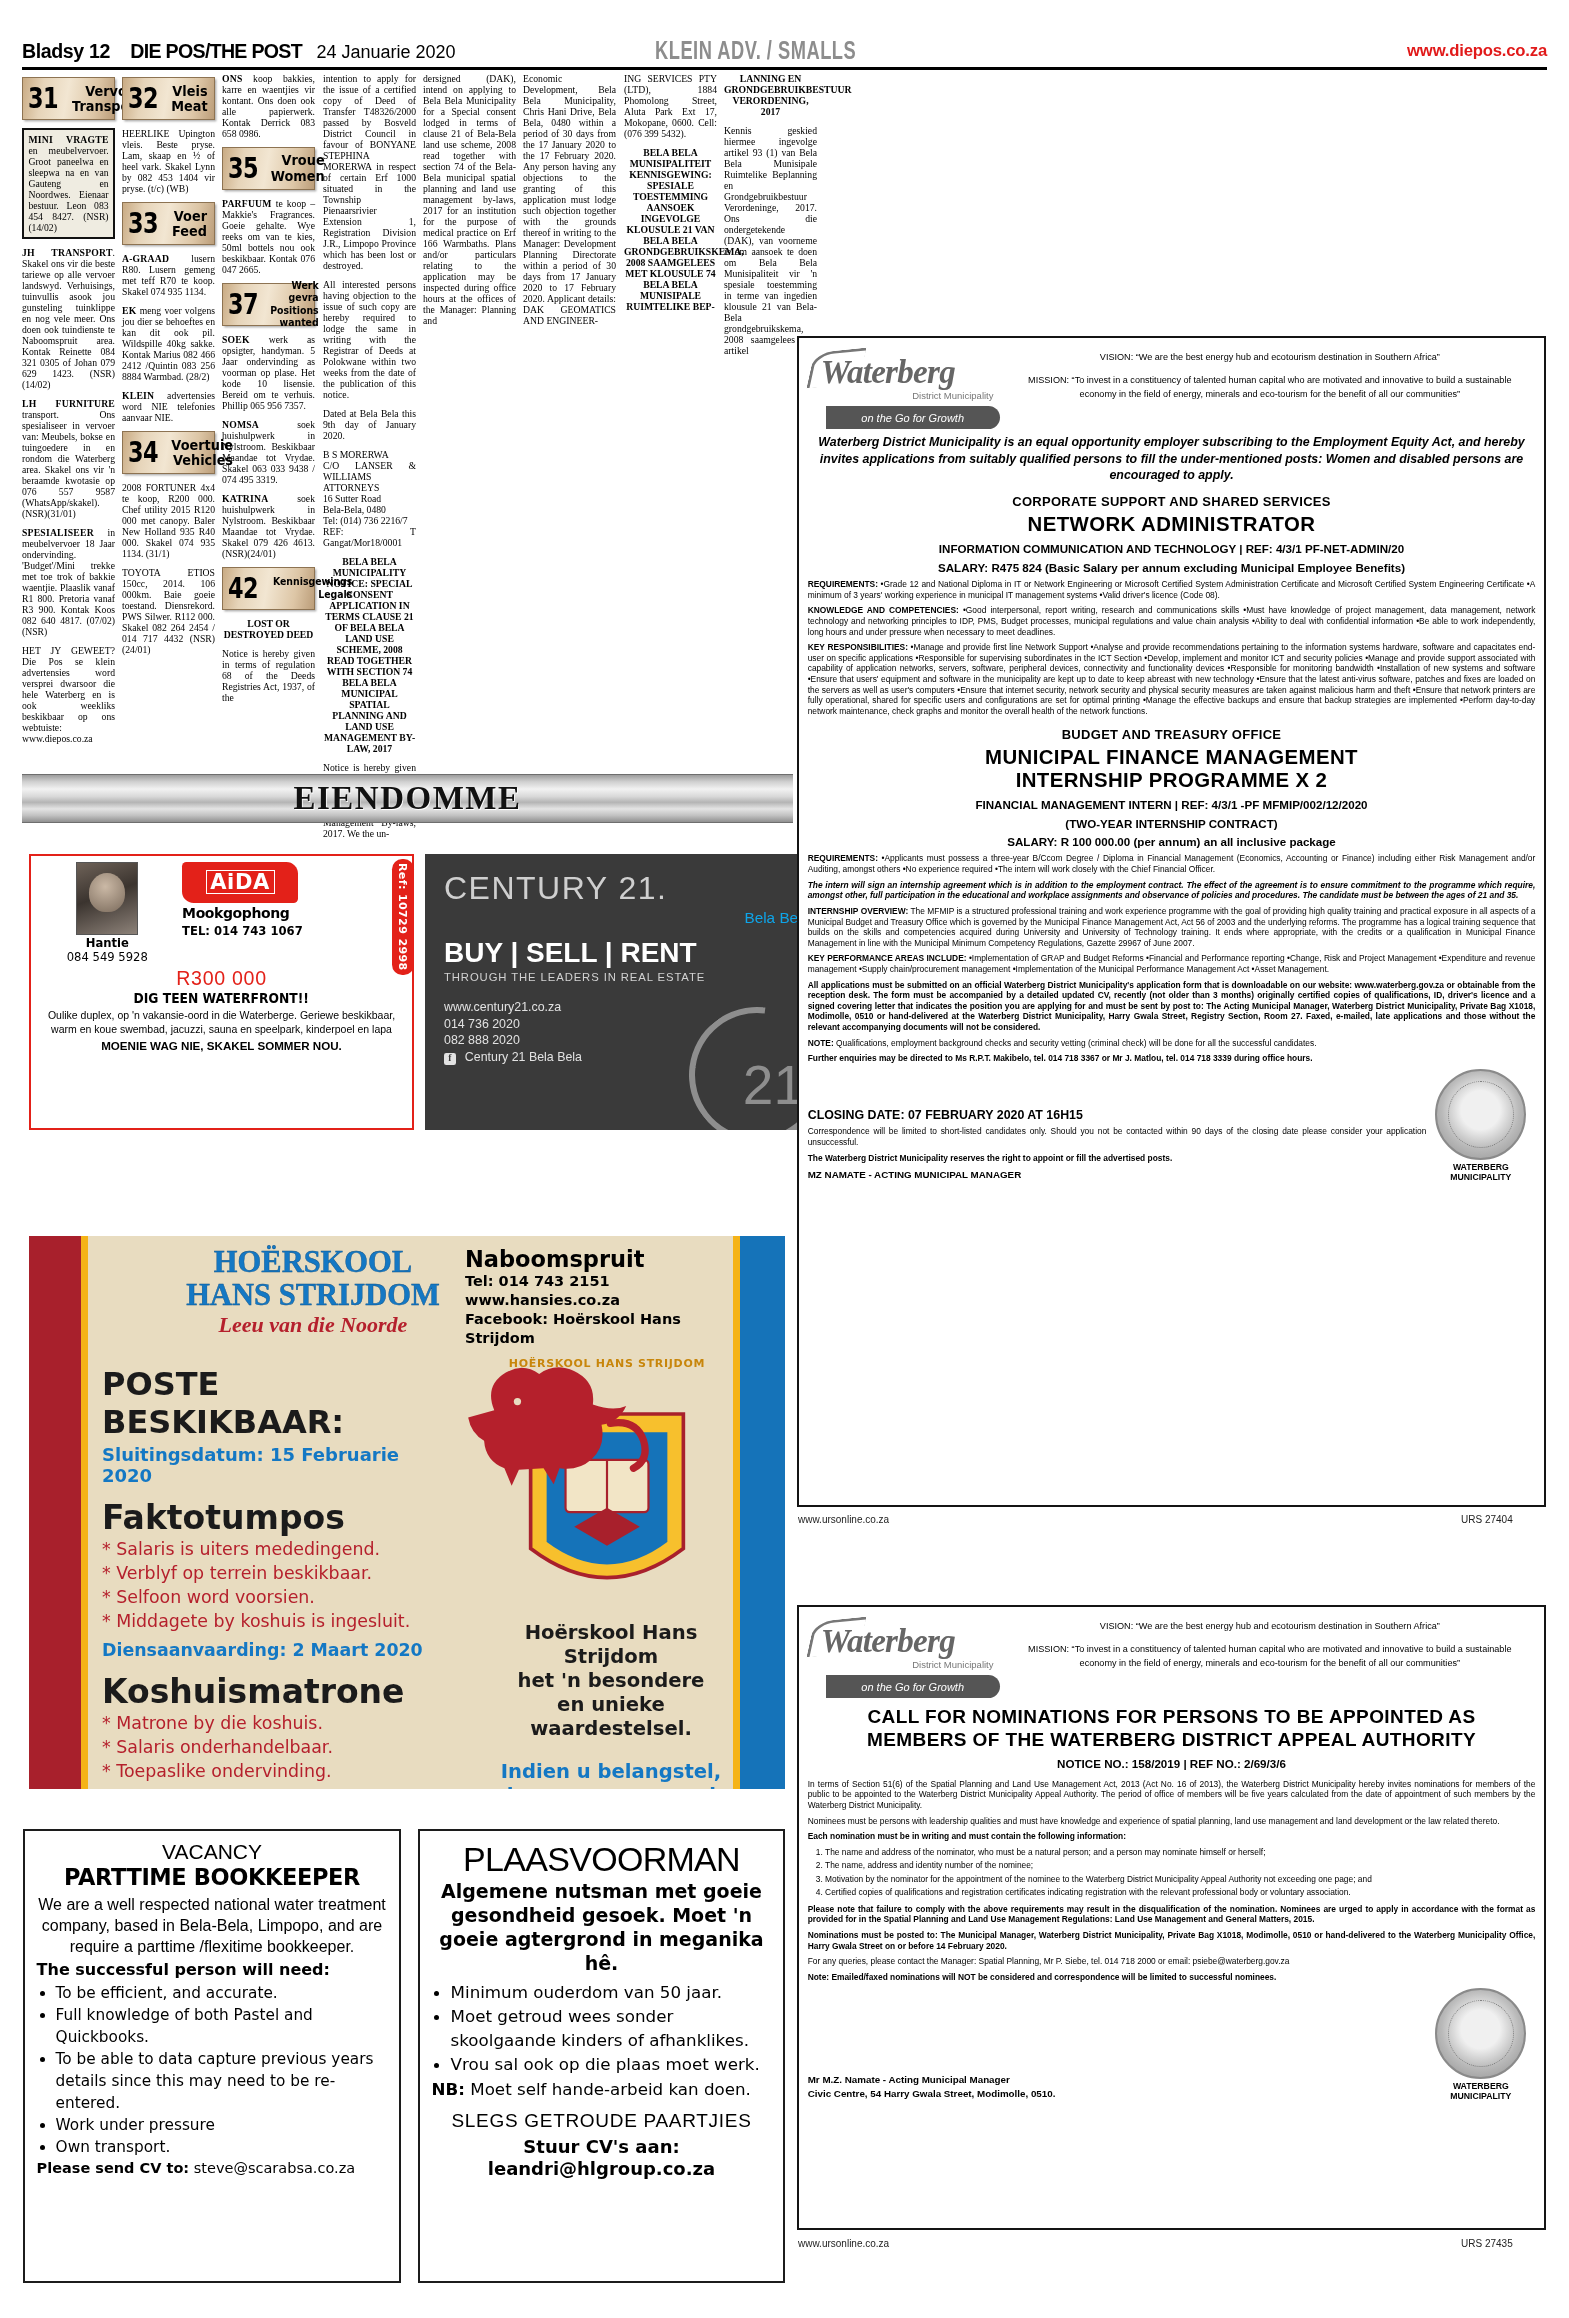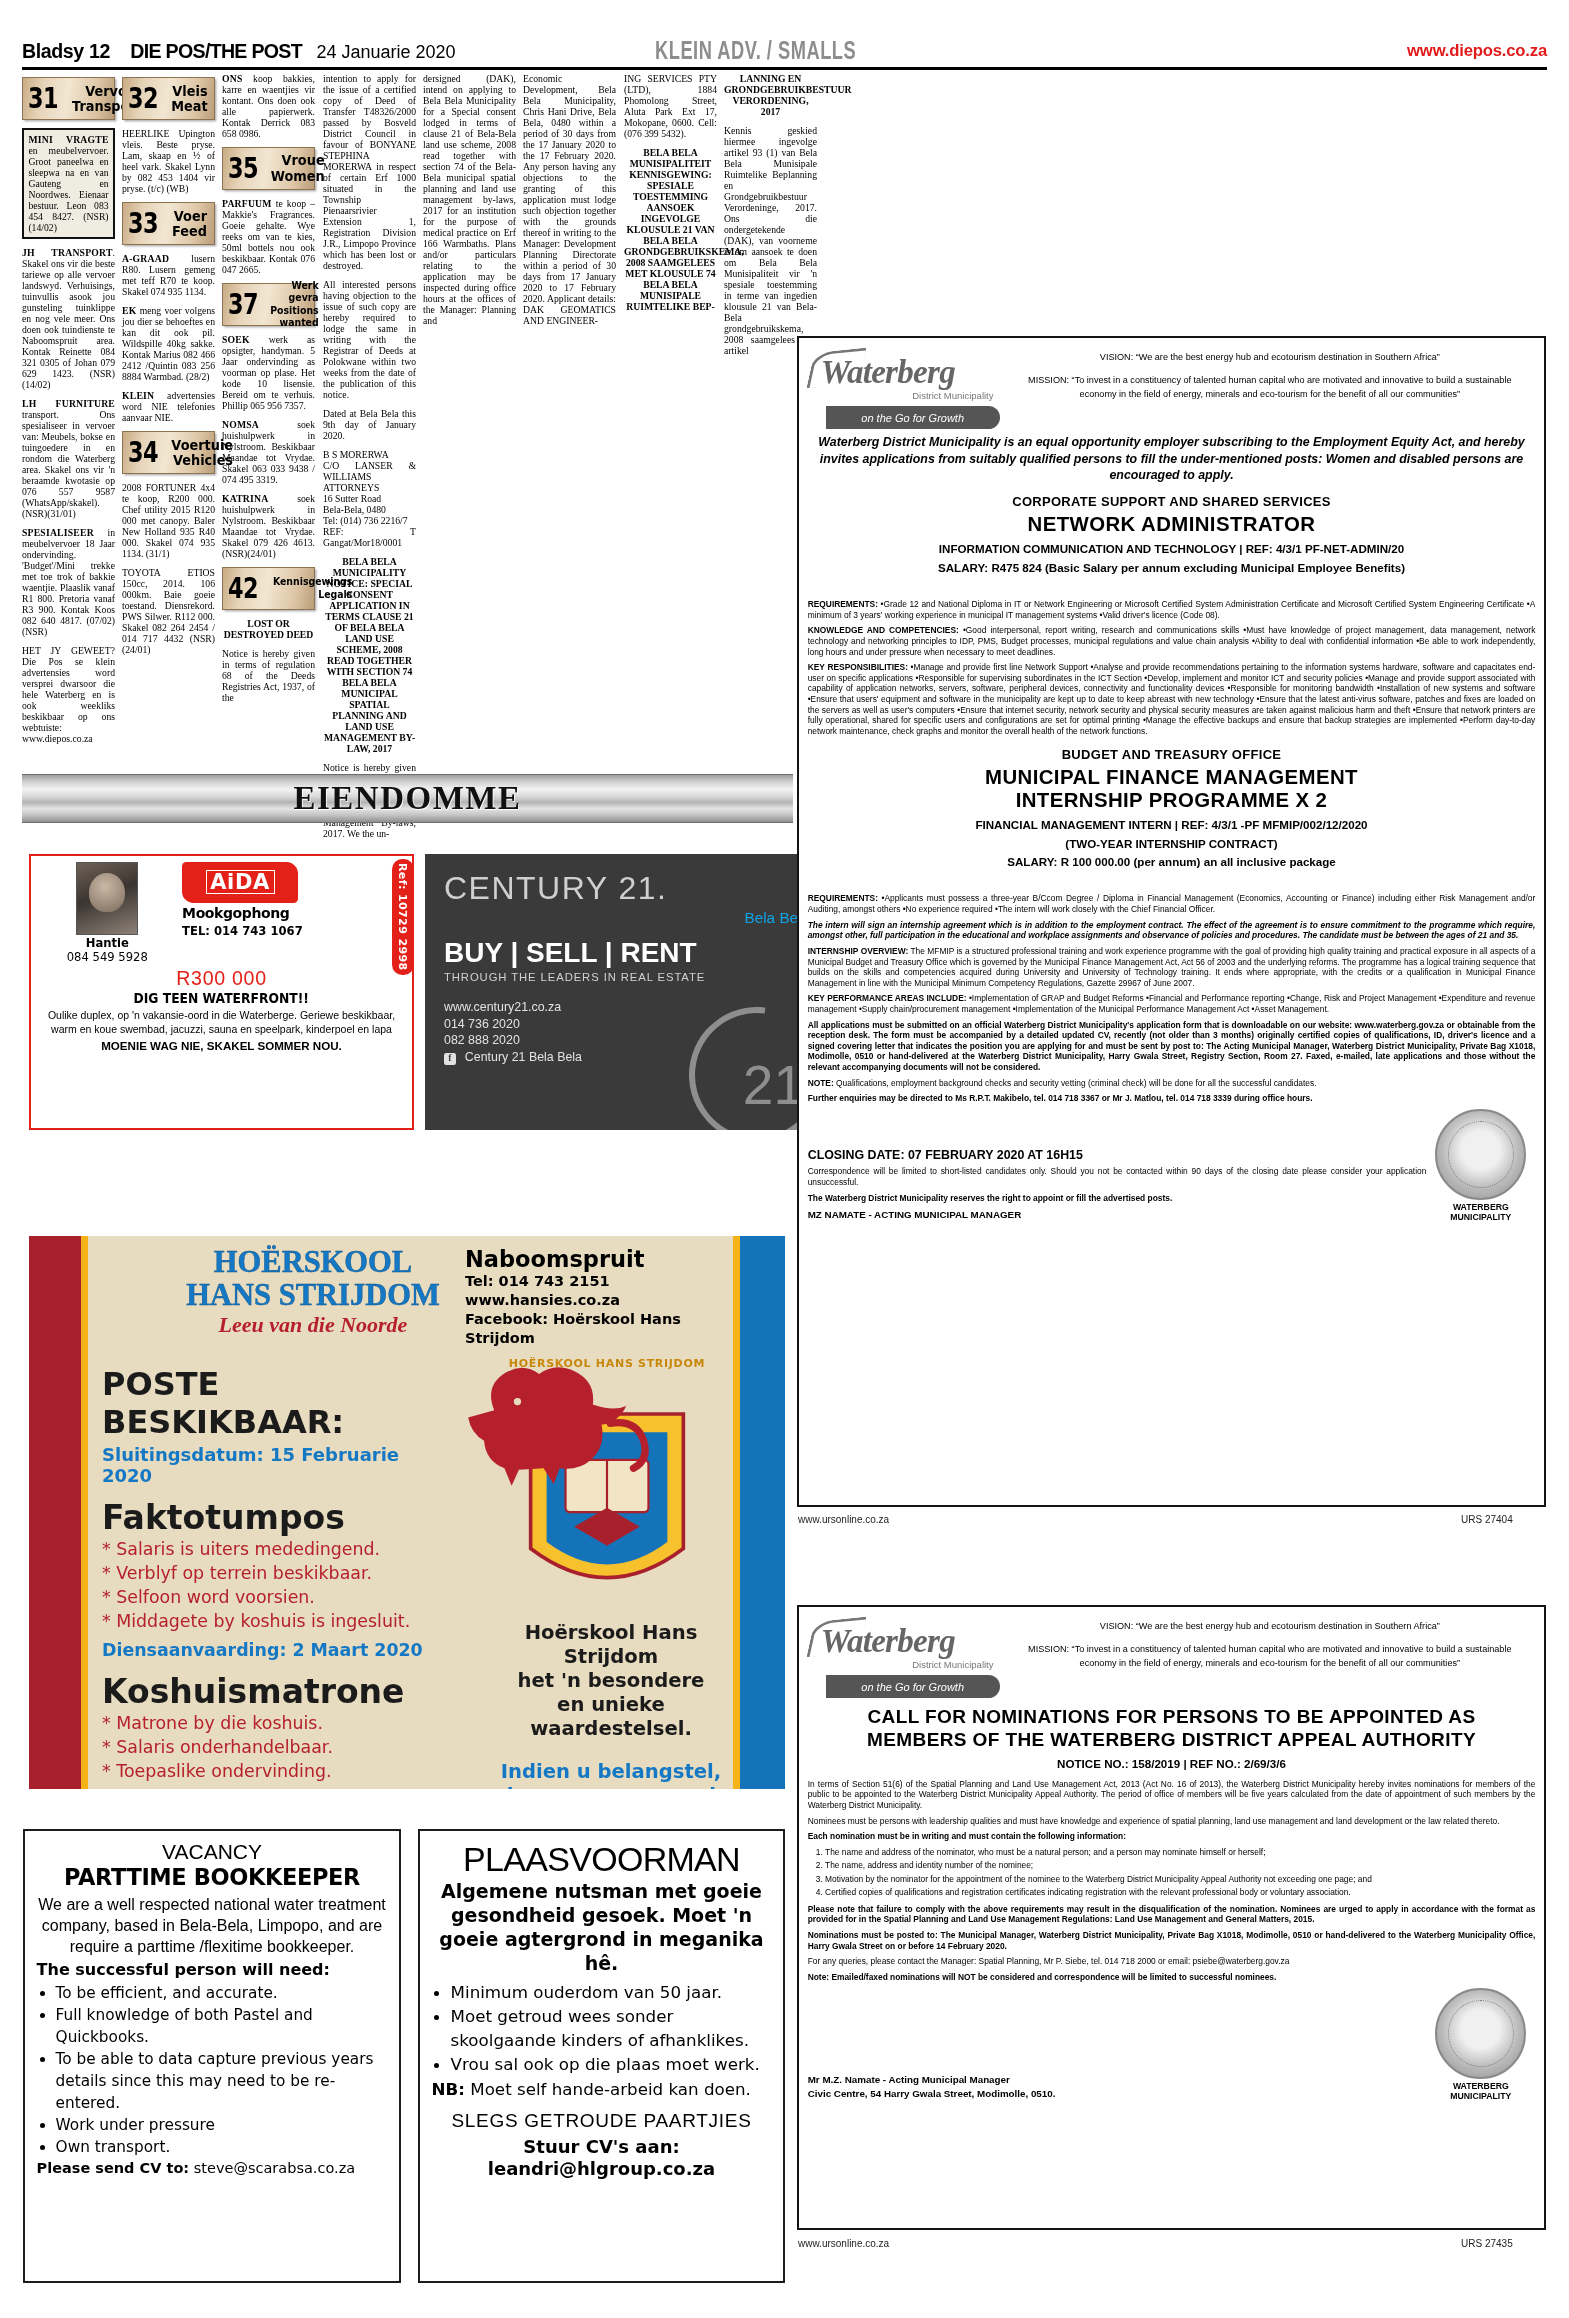--- a/index.html
+++ b/index.html
@@ -129,21 +129,21 @@
     border-top:3.6px solid #777;transform:skewX(-18deg) rotate(-6deg);border-radius:40% 0 0 0;}
   .wb-vm{flex:1;font-family:"Liberation Sans",sans-serif;font-size:9.7px;line-height:14.5px;text-align:center;
     transform:scaleX(.94);transform-origin:center top;padding-top:4.4px;}
   .wb-vm p{margin:0 0 8.7px 0;}
   .wb-eq{font-family:"Liberation Sans",sans-serif;font-style:italic;font-weight:bold;font-size:12.4px;line-height:16.7px;
     text-align:center;margin-top:1.5px;}
   .wb-dept{font-family:"Liberation Sans",sans-serif;font-weight:bold;font-size:13px;text-align:center;margin-top:10.2px;letter-spacing:0.3px;}
   .wb-post{font-family:"Liberation Sans",sans-serif;font-weight:bold;font-size:20.4px;text-align:center;margin-top:4.4px;letter-spacing:0.4px;}
   .wb-ref{font-family:"Liberation Sans",sans-serif;font-weight:bold;font-size:11.6px;text-align:center;margin-top:5.8px;}
   .wb-sal{font-family:"Liberation Sans",sans-serif;font-weight:bold;font-size:11.6px;text-align:center;margin-top:5.8px;}
-  .wb-body{font-family:"Liberation Sans",sans-serif;font-size:8.4px;line-height:10.6px;text-align:justify;margin-top:25px;}
+  .wb-body{font-family:"Liberation Sans",sans-serif;font-size:8.4px;line-height:10.6px;text-align:justify;margin-top:5px;}
   .wb-body b{font-weight:bold;}
   .wb-body p{margin:0 0 5.1px 0;}
   .wb-it{font-style:italic;font-weight:bold;}
   .wb-seal{width:87px;height:87px;border-radius:50%;
     background:radial-gradient(circle at 50% 45%,#f0f0f0 30%,#b9b9b9 60%,#8a8a8a 100%);
     border:2.2px solid #8a8a8a;position:relative;}
   .wb-seal::after{content:"";position:absolute;inset:10.2px;border-radius:50%;border:1.5px dotted #7a7a7a;}
   .wb-sealtxt{font-family:"Liberation Sans",sans-serif;font-weight:bold;font-size:8.7px;text-align:center;margin-top:2.2px;}
   .wb-sign{font-family:"Liberation Sans",sans-serif;font-weight:bold;font-size:9.8px;line-height:14px;}
   .urs{position:absolute;font-family:"Liberation Sans",sans-serif;font-size:10px;color:#222;}

